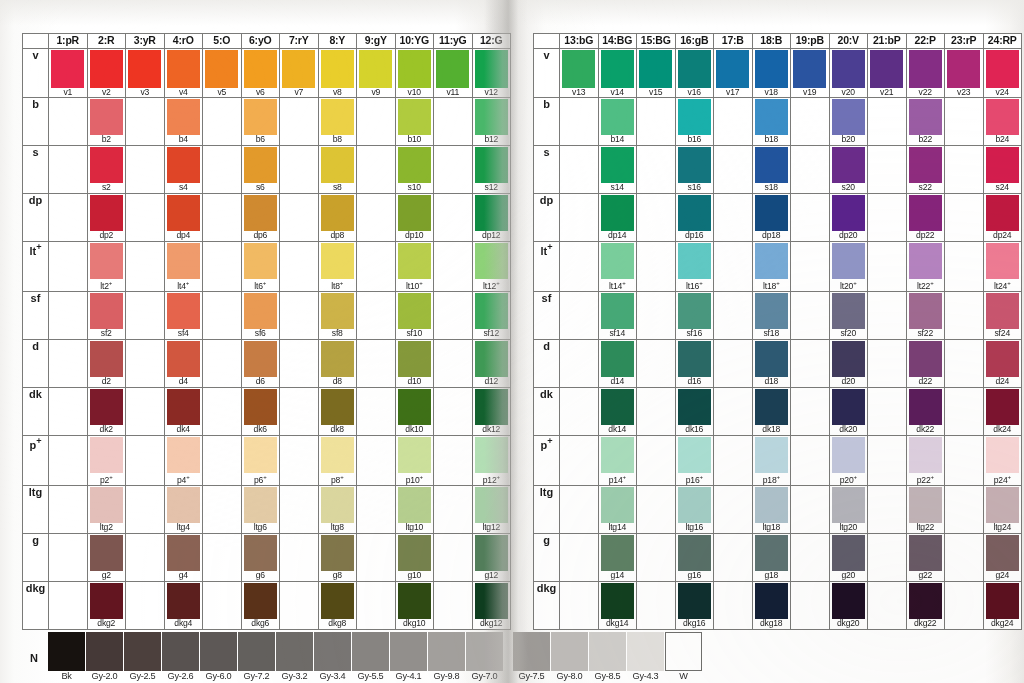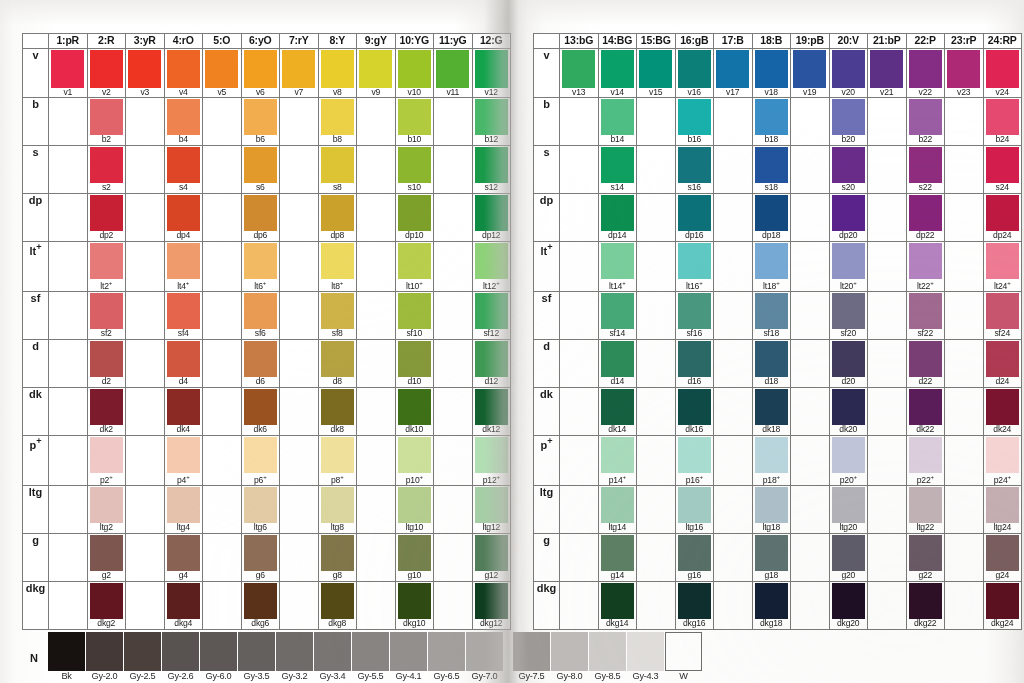--- a/index.html
+++ b/index.html
@@ -1388,41 +1388,41 @@
       <div class="ncell">
         <span class="nsw" style="background: rgb(88, 82, 80);"></span>
         <span class="nlbl">Gy-2.6</span>
       </div>
       <div class="ncell">
         <span class="nsw" style="background: rgb(93, 88, 86);"></span>
         <span class="nlbl">Gy-6.0</span>
       </div>
       <div class="ncell">
         <span class="nsw" style="background: rgb(99, 96, 93);"></span>
-        <span class="nlbl">Gy-3.5</span>
+        <span class="nlbl">Gy-7.2</span>
       </div>
       <div class="ncell">
         <span class="nsw" style="background: rgb(110, 107, 104);"></span>
         <span class="nlbl">Gy-3.2</span>
       </div>
       <div class="ncell">
         <span class="nsw" style="background: rgb(120, 117, 115);"></span>
         <span class="nlbl">Gy-3.4</span>
       </div>
       <div class="ncell">
         <span class="nsw" style="background: rgb(136, 133, 130);"></span>
         <span class="nlbl">Gy-5.5</span>
       </div>
       <div class="ncell">
         <span class="nsw" style="background: rgb(147, 144, 141);"></span>
         <span class="nlbl">Gy-4.1</span>
       </div>
       <div class="ncell">
         <span class="nsw" style="background: rgb(163, 160, 157);"></span>
-        <span class="nlbl">Gy-6.5</span>
+        <span class="nlbl">Gy-9.8</span>
       </div>
       <div class="ncell">
         <span class="nsw" style="background: rgb(173, 170, 167);"></span>
         <span class="nlbl">Gy-7.0</span>
       </div>
     </div>
   <div class="nstrip" id="nstrip-right">
       <div class="ncell">
         <span class="nsw" style="background: rgb(158, 155, 152);"></span>
         <span class="nlbl">Gy-7.5</span>

